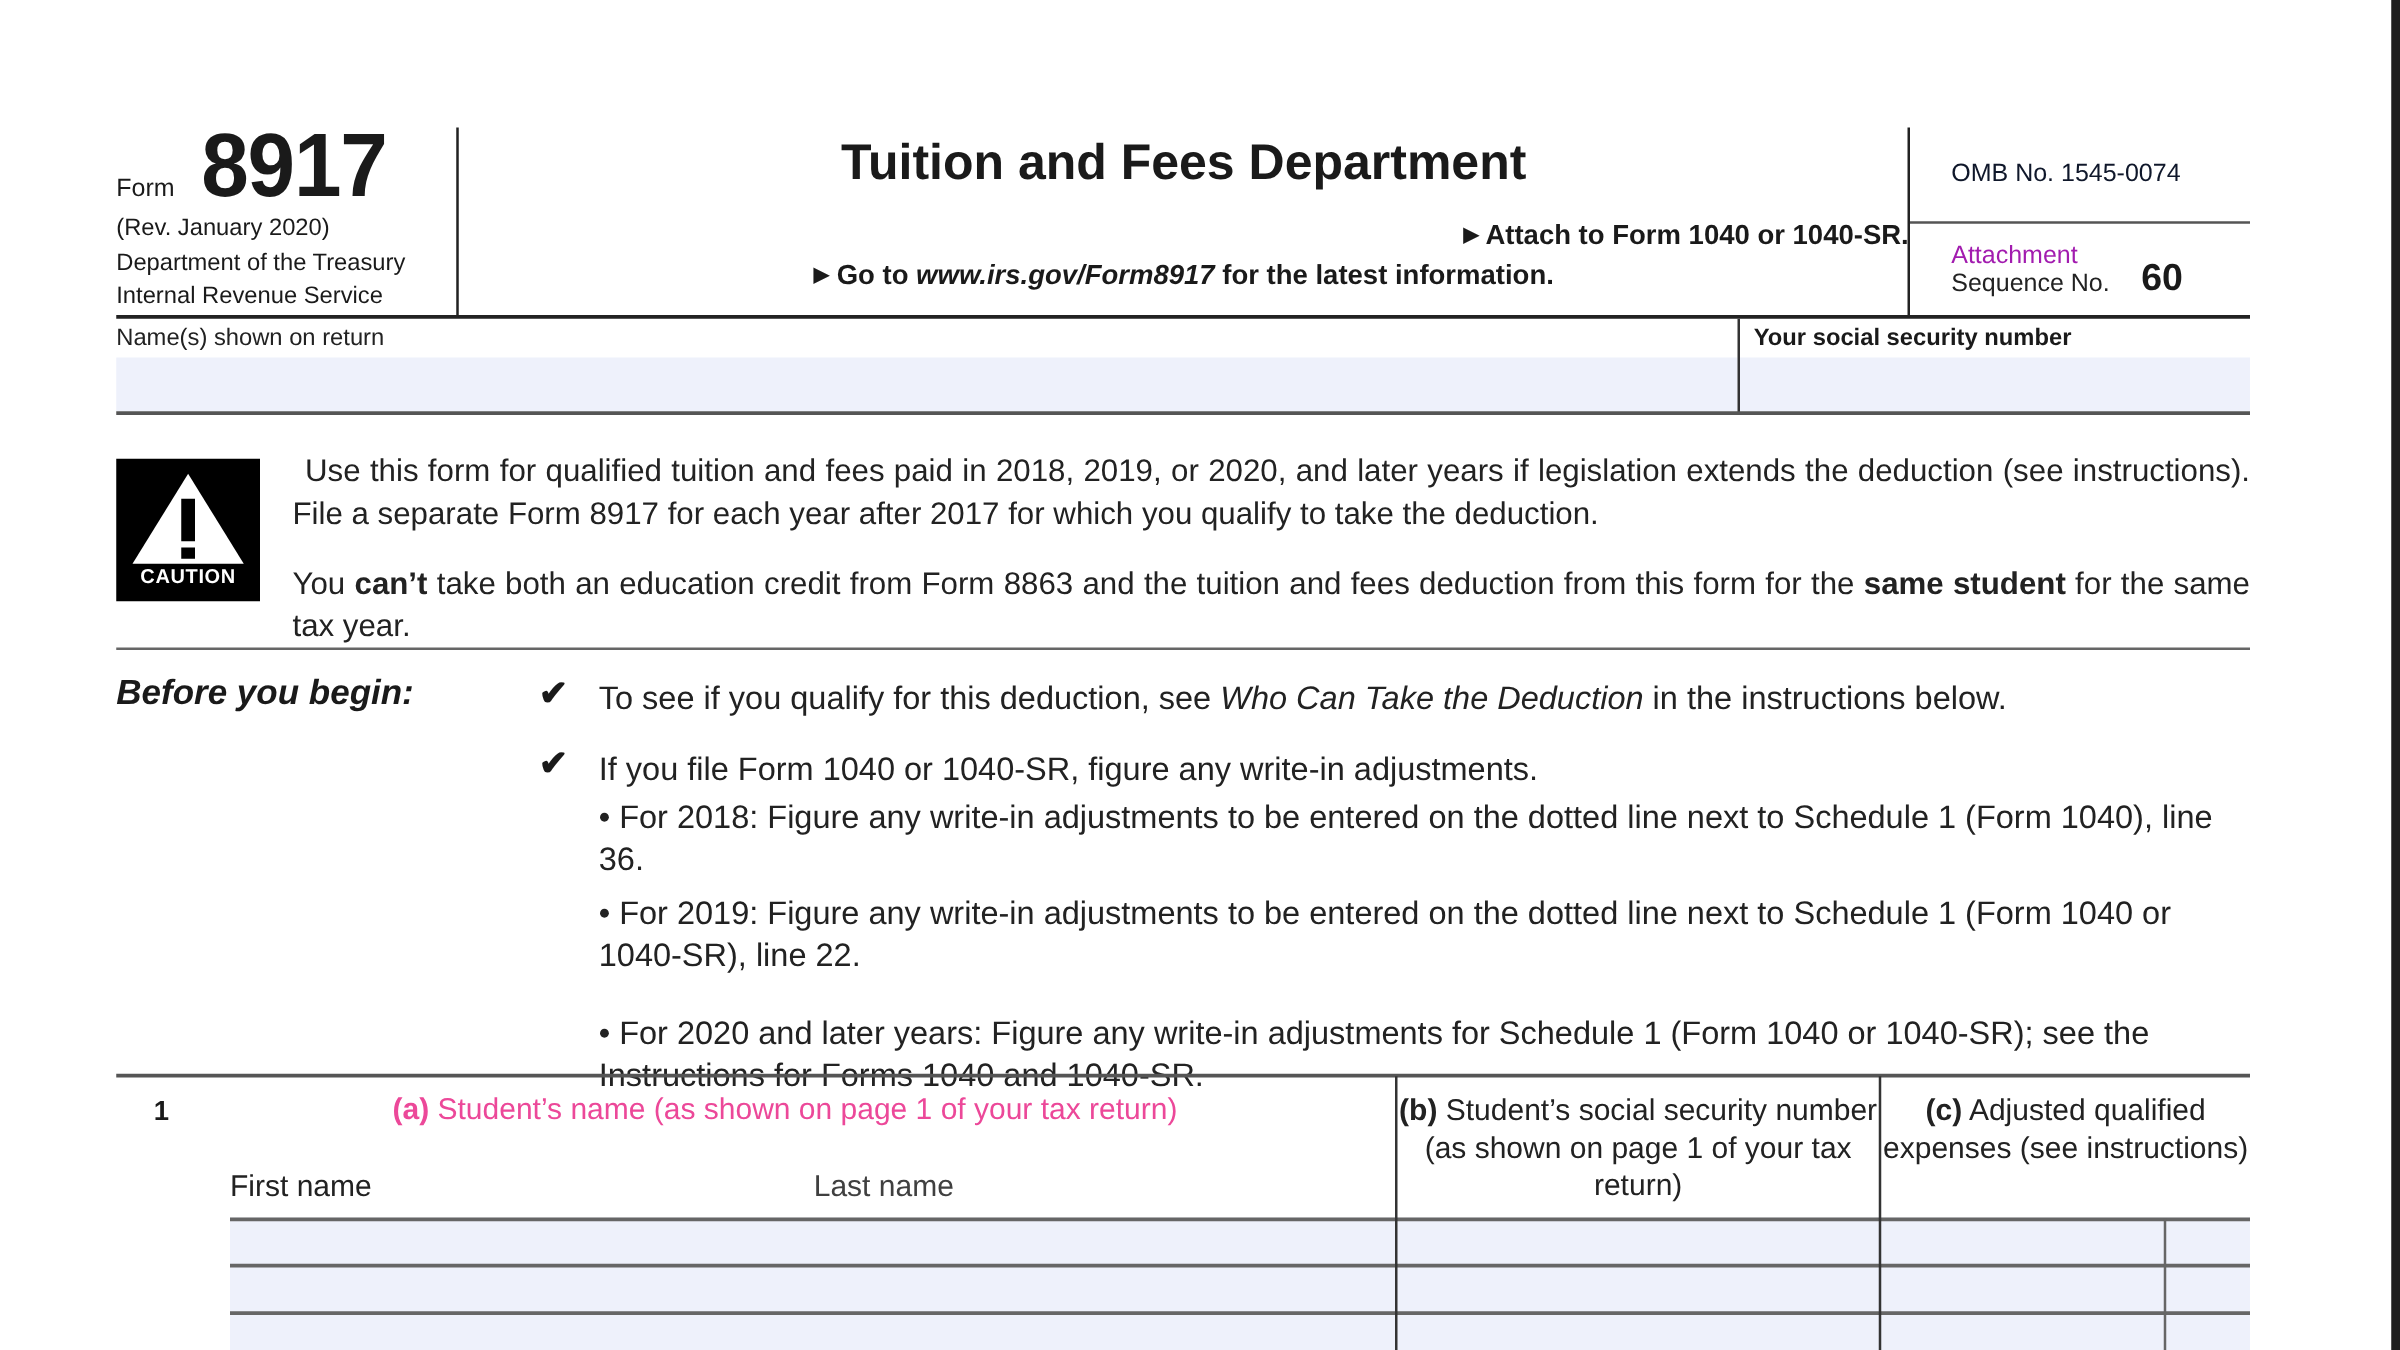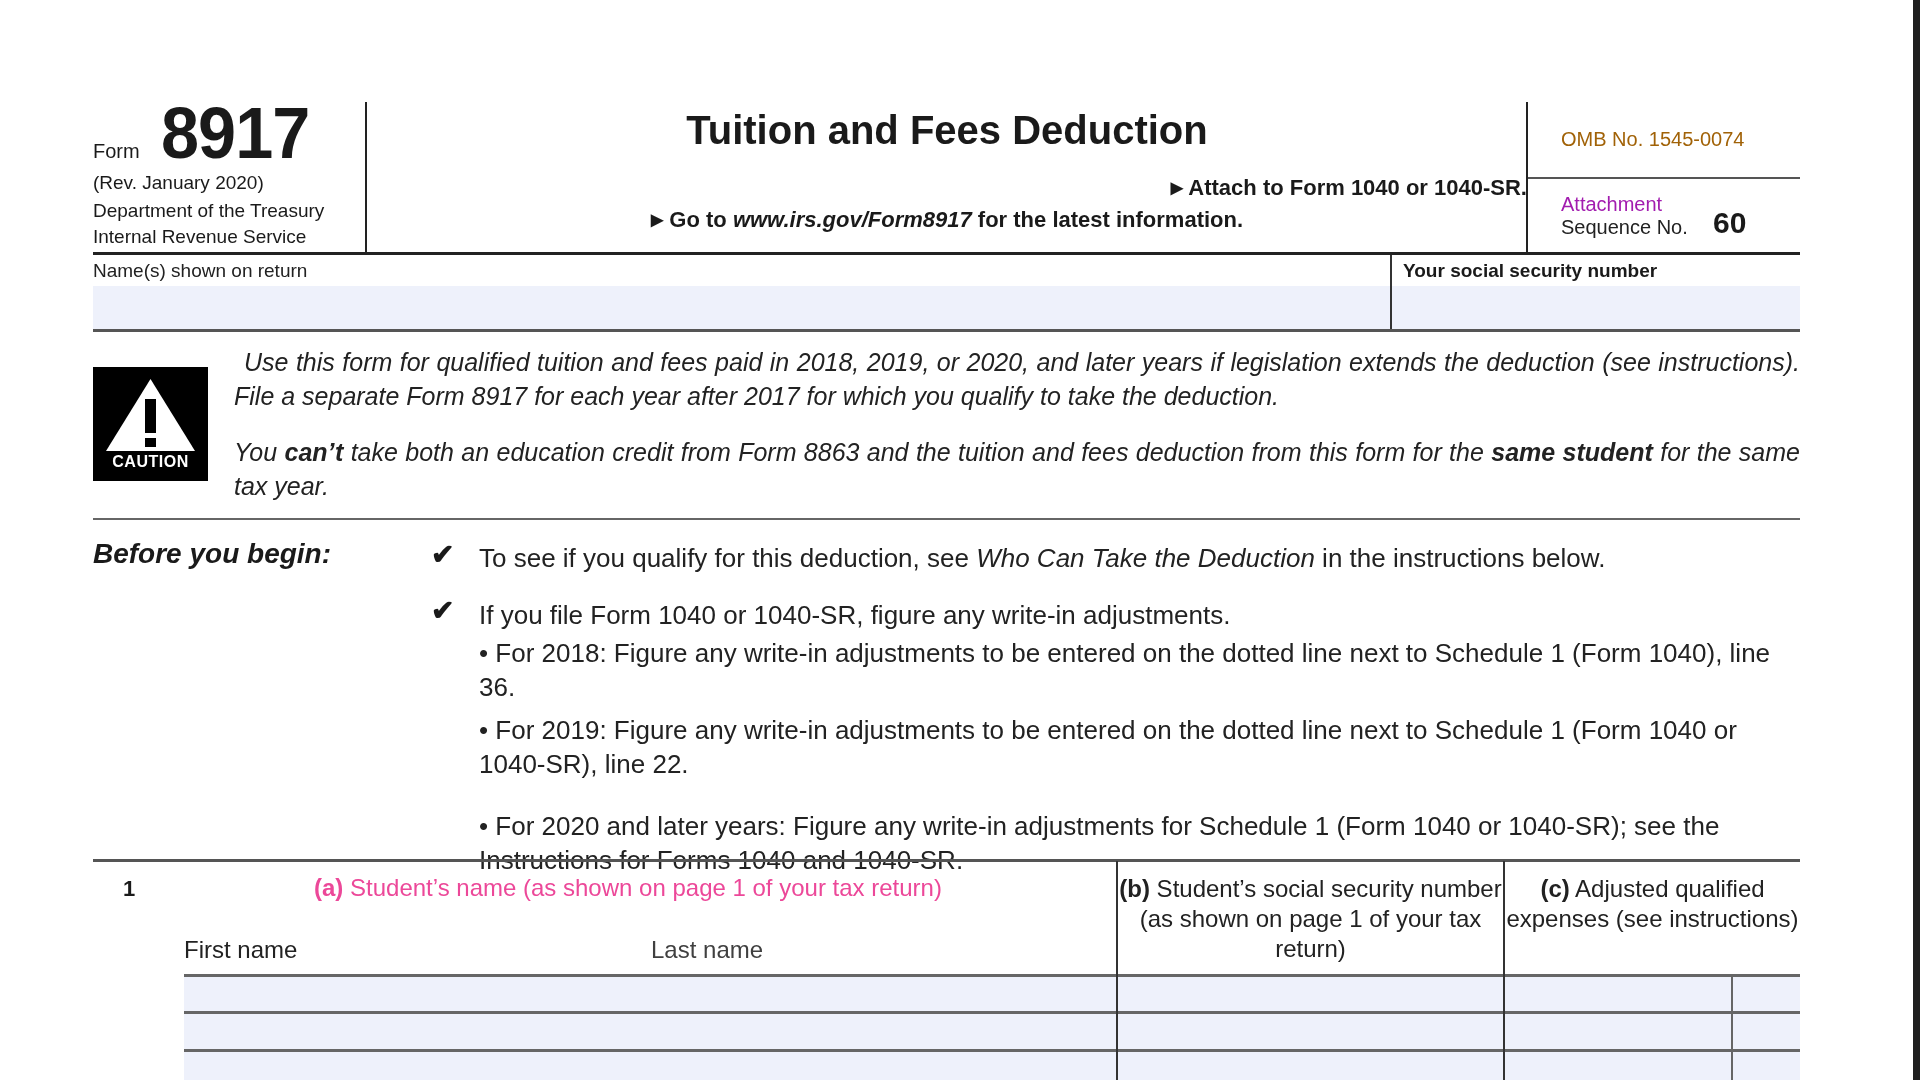--- a/index.html
+++ b/index.html
@@ -16,40 +16,40 @@
   .form-num { left: 161px; top: 92px; font-size: 72px; font-weight: bold; letter-spacing: -1px; transform: scaleX(0.95); transform-origin: left; }
   .rev { left: 93px; top: 172px; font-size: 19px; }
   .dept1 { left: 93px; top: 200px; font-size: 19px; }
   .dept2 { left: 93px; top: 226px; font-size: 19px; }
   .vdiv1 { left: 365px; top: 102px; width: 2px; height: 152px; background: #222; }
   .title { left: 367px; width: 1160px; top: 108px; text-align: center; font-size: 40px; font-weight: bold; }
   .attach { left: 367px; width: 1160px; top: 175px; text-align: right; font-size: 22px; font-weight: bold; }
   .goto { left: 367px; width: 1160px; top: 207px; text-align: center; font-size: 22px; font-weight: bold; }
   .goto i { font-style: italic; }
   .vdiv2 { left: 1526px; top: 102px; width: 2px; height: 152px; background: #222; }
-  .omb { left: 1561px; top: 128px; font-size: 20px; color: #a16207; }
+  .omb { left: 1561px; top: 128px; font-size: 20px; color: #0f172a; }
   .omb-rule { left: 1528px; top: 177px; width: 272px; height: 2px; background: #555; }
   .attach-seq1 { left: 1561px; top: 193px; font-size: 20px; color: #a21caf; }
   .attach-seq2 { left: 1561px; top: 216px; font-size: 20px; color: #222; }
   .seq-num { left: 1713px; top: 206px; font-size: 30px; font-weight: bold; }
   .rule-hdr { left: 93px; top: 252px; width: 1707px; height: 3px; background: #222; }
 
   
   .name-label { left: 93px; top: 260px; font-size: 19px; color: #222; }
   .name-field { left: 93px; top: 286px; width: 1297px; height: 43px; background: #eef1fb; border: none; padding: 0; }
   .ssn-div { left: 1390px; top: 255px; width: 2px; height: 75px; background: #333; }
   .ssn-label { left: 1403px; top: 260px; font-size: 19px; font-weight: bold; }
   .ssn-field { left: 1392px; top: 286px; width: 408px; height: 43px; background: #eef1fb; border: none; padding: 0; }
   .rule-name { left: 93px; top: 329px; width: 1707px; height: 3px; background: #555; }
 
   
   .caution-box { left: 93px; top: 367px; width: 115px; height: 114px; background: #000; }
   .caution-box svg { position: absolute; left: 10px; top: 8px; }
   .caution-word { position: absolute; left: 0; width: 115px; top: 86px; text-align: center; color: #fff; font-weight: bold; font-size: 16px; letter-spacing: 0.5px; }
-  .caution-text { left: 234px; width: 1566px; font-size: 25px; font-style: italic; line-height: 34px; text-align: justify; color: #222; }
+  .caution-text { left: 234px; width: 1566px; font-size: 25px; line-height: 34px; text-align: justify; color: #222; margin-top: 15px; }
   .ct1 { top: 345px; }
   .ct2 { top: 435px; }
   .ct1 .first { padding-left: 10px; }
   .rule-caution { left: 93px; top: 518px; width: 1707px; height: 2px; background: #666; }
 
   
   .byb { left: 93px; top: 538px; font-size: 28px; font-weight: bold; font-style: italic; }
   .check { font-size: 28px; font-weight: bold; }
   .chk1 { left: 431px; top: 538px; }
   .chk2 { left: 431px; top: 594px; }
@@ -87,21 +87,21 @@
 
 <div class="right-bar"></div>
 
 <span class="abs form-word">Form</span>
 <span class="abs form-num">8917</span>
 <span class="abs rev">(Rev. January 2020)</span>
 <span class="abs dept1">Department of the Treasury</span>
 <span class="abs dept2">Internal Revenue Service</span>
 <div class="abs vdiv1"></div>
 
-<div class="abs title">Tuition and Fees Deduction</div>
+<div class="abs title">Tuition and Fees Department</div>
 <div class="abs attach">
   <span style="font-size:16px;vertical-align:2px;">▶</span>
   <span>Attach to Form 1040 or 1040-SR.</span>
 </div>
 <div class="abs goto">
   <span style="font-size:16px;vertical-align:2px;">▶</span>
   <span>Go to </span><i>www.irs.gov/Form8917</i><span> for the latest information.</span>
 </div>
 <div class="abs vdiv2"></div>
 

